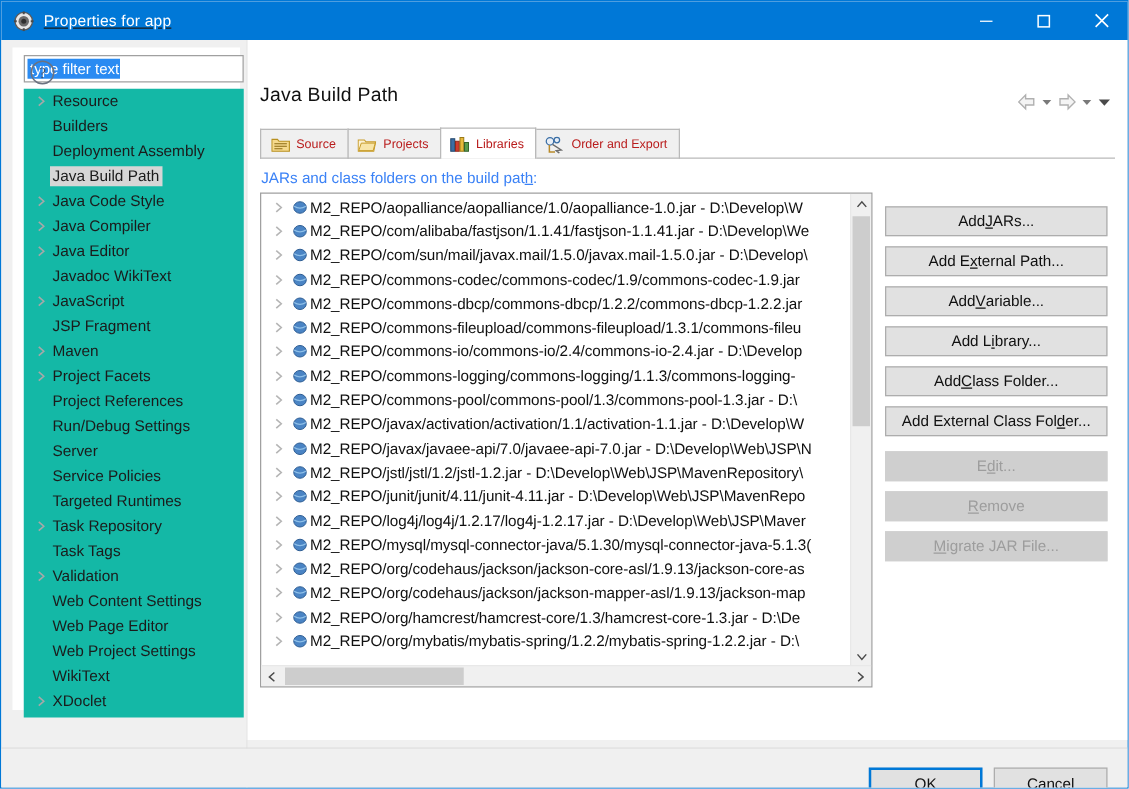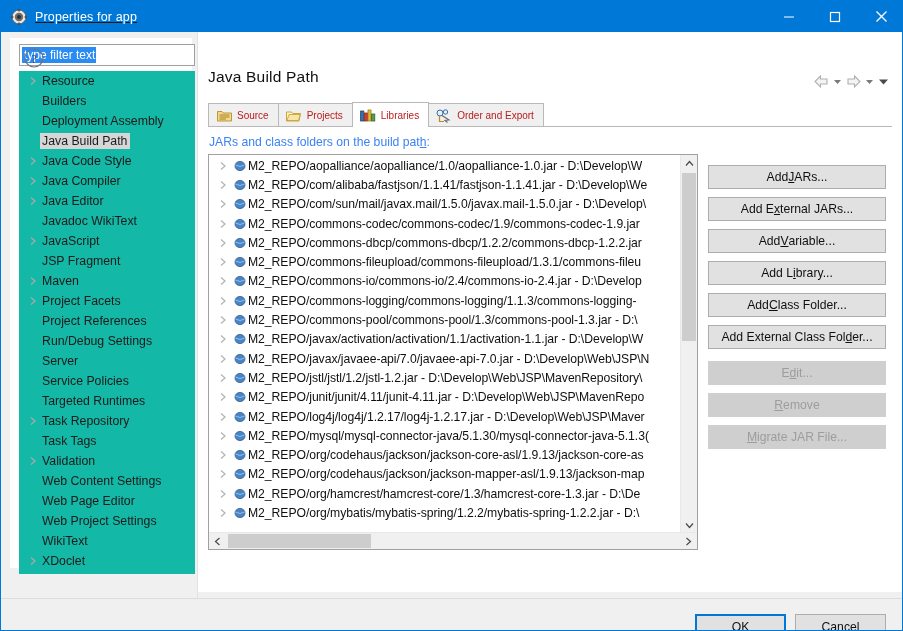--- a/index.html
+++ b/index.html
@@ -959,21 +959,21 @@
 
       <div class="side-buttons" id="side-buttons">
           <div class="btn">
             <span>Add </span>
             <u>J</u>
             <span>ARs...</span>
           </div>
           <div class="btn">
             <span>Add E</span>
             <u>x</u>
-            <span>ternal JARs...</span>
+            <span>ternal Path...</span>
           </div>
           <div class="btn">
             <span>Add </span>
             <u>V</u>
             <span>ariable...</span>
           </div>
           <div class="btn">
             <span>Add L</span>
             <u>i</u>
             <span>brary...</span>

